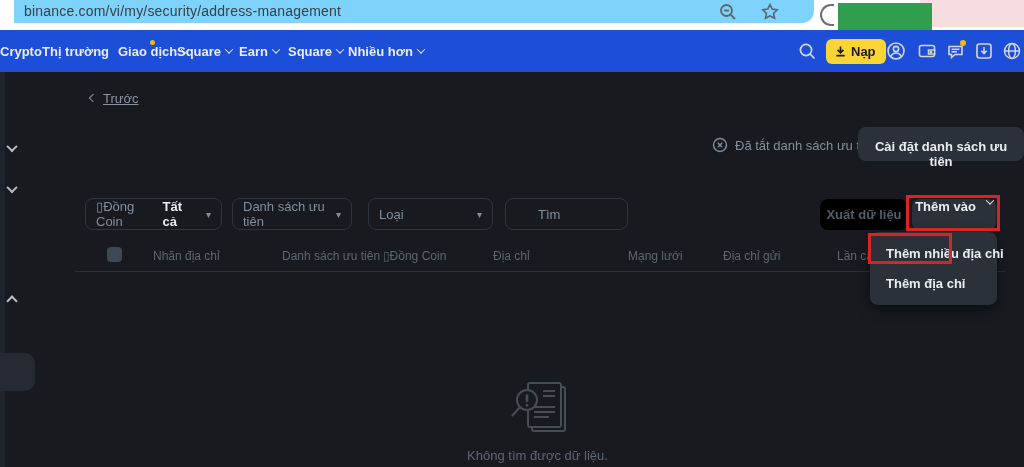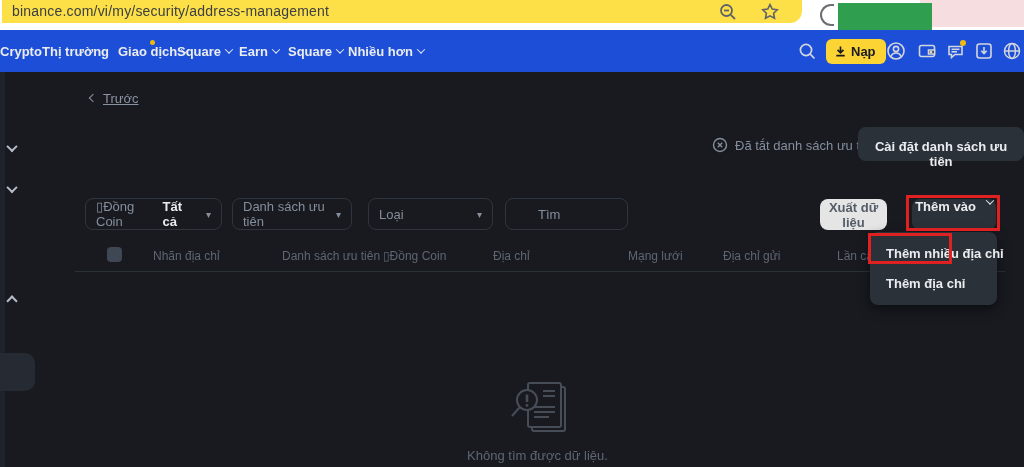--- a/index.html
+++ b/index.html
@@ -1,21 +1,21 @@
 <!DOCTYPE html>
 <html><head>
 <meta charset="utf-8">
 <style>
   * { margin:0; padding:0; box-sizing:border-box; }
   body { background:#000; font-family:"Liberation Sans", sans-serif; }
   .screen { position:relative; width:1024px; height:467px; background:#181a20; overflow:hidden; }
 
   
   .browser-bar { position:absolute; left:0; top:0; width:1024px; height:30px; background:#ffffff; }
-  .url-pill { position:absolute; left:2px; top:0; width:800px; height:23px; background:#fde047; border-radius:0 0 12px 0; }
+  .url-pill { position:absolute; left:14px; top:0; width:800px; height:23px; background:#7dd3fc; border-radius:0 0 12px 0; }
   .url-text { position:absolute; left:10px; top:3px; font-size:14px; color:#3c4043; letter-spacing:.2px; }
   .b-icon { position:absolute; top:2px; width:20px; height:20px; }
   .notify-strip { position:absolute; left:920px; top:0; width:104px; height:27px; background:#f6dde0; }
   .profile-partial { position:absolute; left:820px; top:4px; width:14px; height:22px; border:2px solid #6b6e72; border-right:none; border-radius:11px 0 0 11px; background:#fff; }
   .green-redact { position:absolute; left:838px; top:3px; width:94px; height:27px; background:#2f9e4f; }
 
   
   .navbar { position:absolute; left:0; top:30px; width:1024px; height:42px; background:#1d4ed8; }
   .nav-item { position:absolute; top:14px; font-size:13px; font-weight:600; color:#eaecef; white-space:nowrap; cursor:pointer; }
   .chev { display:inline-block; width:6px; height:6px; border-right:1.6px solid currentColor; border-bottom:1.6px solid currentColor; transform:rotate(45deg) translate(-1px,-1px); margin-left:5px; vertical-align:2px; }
@@ -40,21 +40,21 @@
   .wl-status { position:absolute; left:712px; top:137px; display:flex; align-items:center; gap:7px; font-size:13px; color:#848e9c; }
   .wl-settings { position:absolute; left:858px; top:127px; height:34px; padding:12px 16px; background:#2b3139; border:none; border-radius:8px; color:#eaecef; font-size:13px; font-weight:700; font-family:inherit; cursor:pointer; }
 
   
   .dd { position:absolute; top:198px; height:32px; border:1px solid #2e353f; border-radius:8px; display:flex; align-items:center; padding:0 10px; cursor:pointer; font-size:13px; color:#848e9c; }
   .dd .val { color:#eaecef; font-weight:700; margin-left:2px; }
   .dd .tri { margin-left:auto; color:#848e9c; font-size:10px; padding-left:8px; }
   .search-box { position:absolute; left:505px; top:198px; width:123px; height:32px; border:1px solid #2e353f; border-radius:8px; display:flex; align-items:center; padding:0 10px; gap:22px; }
   .search-box input { background:transparent; border:none; outline:none; width:80px; font-size:13px; color:#eaecef; font-family:inherit; }
   .search-box input::placeholder { color:#848e9c; }
-  .btn-export { position:absolute; left:820px; top:199px; width:67px; height:31px; background:#e5e5e5; border:none; border-radius:8px; color:#545d68; font-size:13px; font-weight:700; font-family:inherit; }
+  .btn-export { position:absolute; left:820px; top:199px; width:88px; height:31px; background:#000000; border:none; border-radius:8px; color:#545d68; font-size:13px; font-weight:700; font-family:inherit; }
   .btn-add { position:absolute; left:912px; top:199px; width:84px; height:31px; background:#2b3139; border:none; border-radius:8px; color:#eaecef; font-size:13px; font-weight:700; font-family:inherit; display:flex; align-items:flex-start; justify-content:center; gap:6px; cursor:pointer; }
 
   
   .checkbox { position:absolute; left:107px; top:247px; width:15px; height:15px; background:#3f4754; border-radius:4px; cursor:pointer; }
   .th { position:absolute; top:249px; font-size:12px; color:#5e6673; white-space:nowrap; }
   .tbl-divider { position:absolute; left:75px; top:271px; width:930px; height:1px; background:#2b3139; }
 
   
   .add-menu { position:absolute; left:870px; top:232px; width:127px; height:73px; background:#2b3139; border-radius:8px; box-shadow:0 4px 12px rgba(0,0,0,.5); padding:7px 0; z-index:5; }
   .menu-item { height:30px; line-height:30px; padding:0 16px; font-size:13px; font-weight:600; color:#eaecef; cursor:pointer; white-space:nowrap; }

